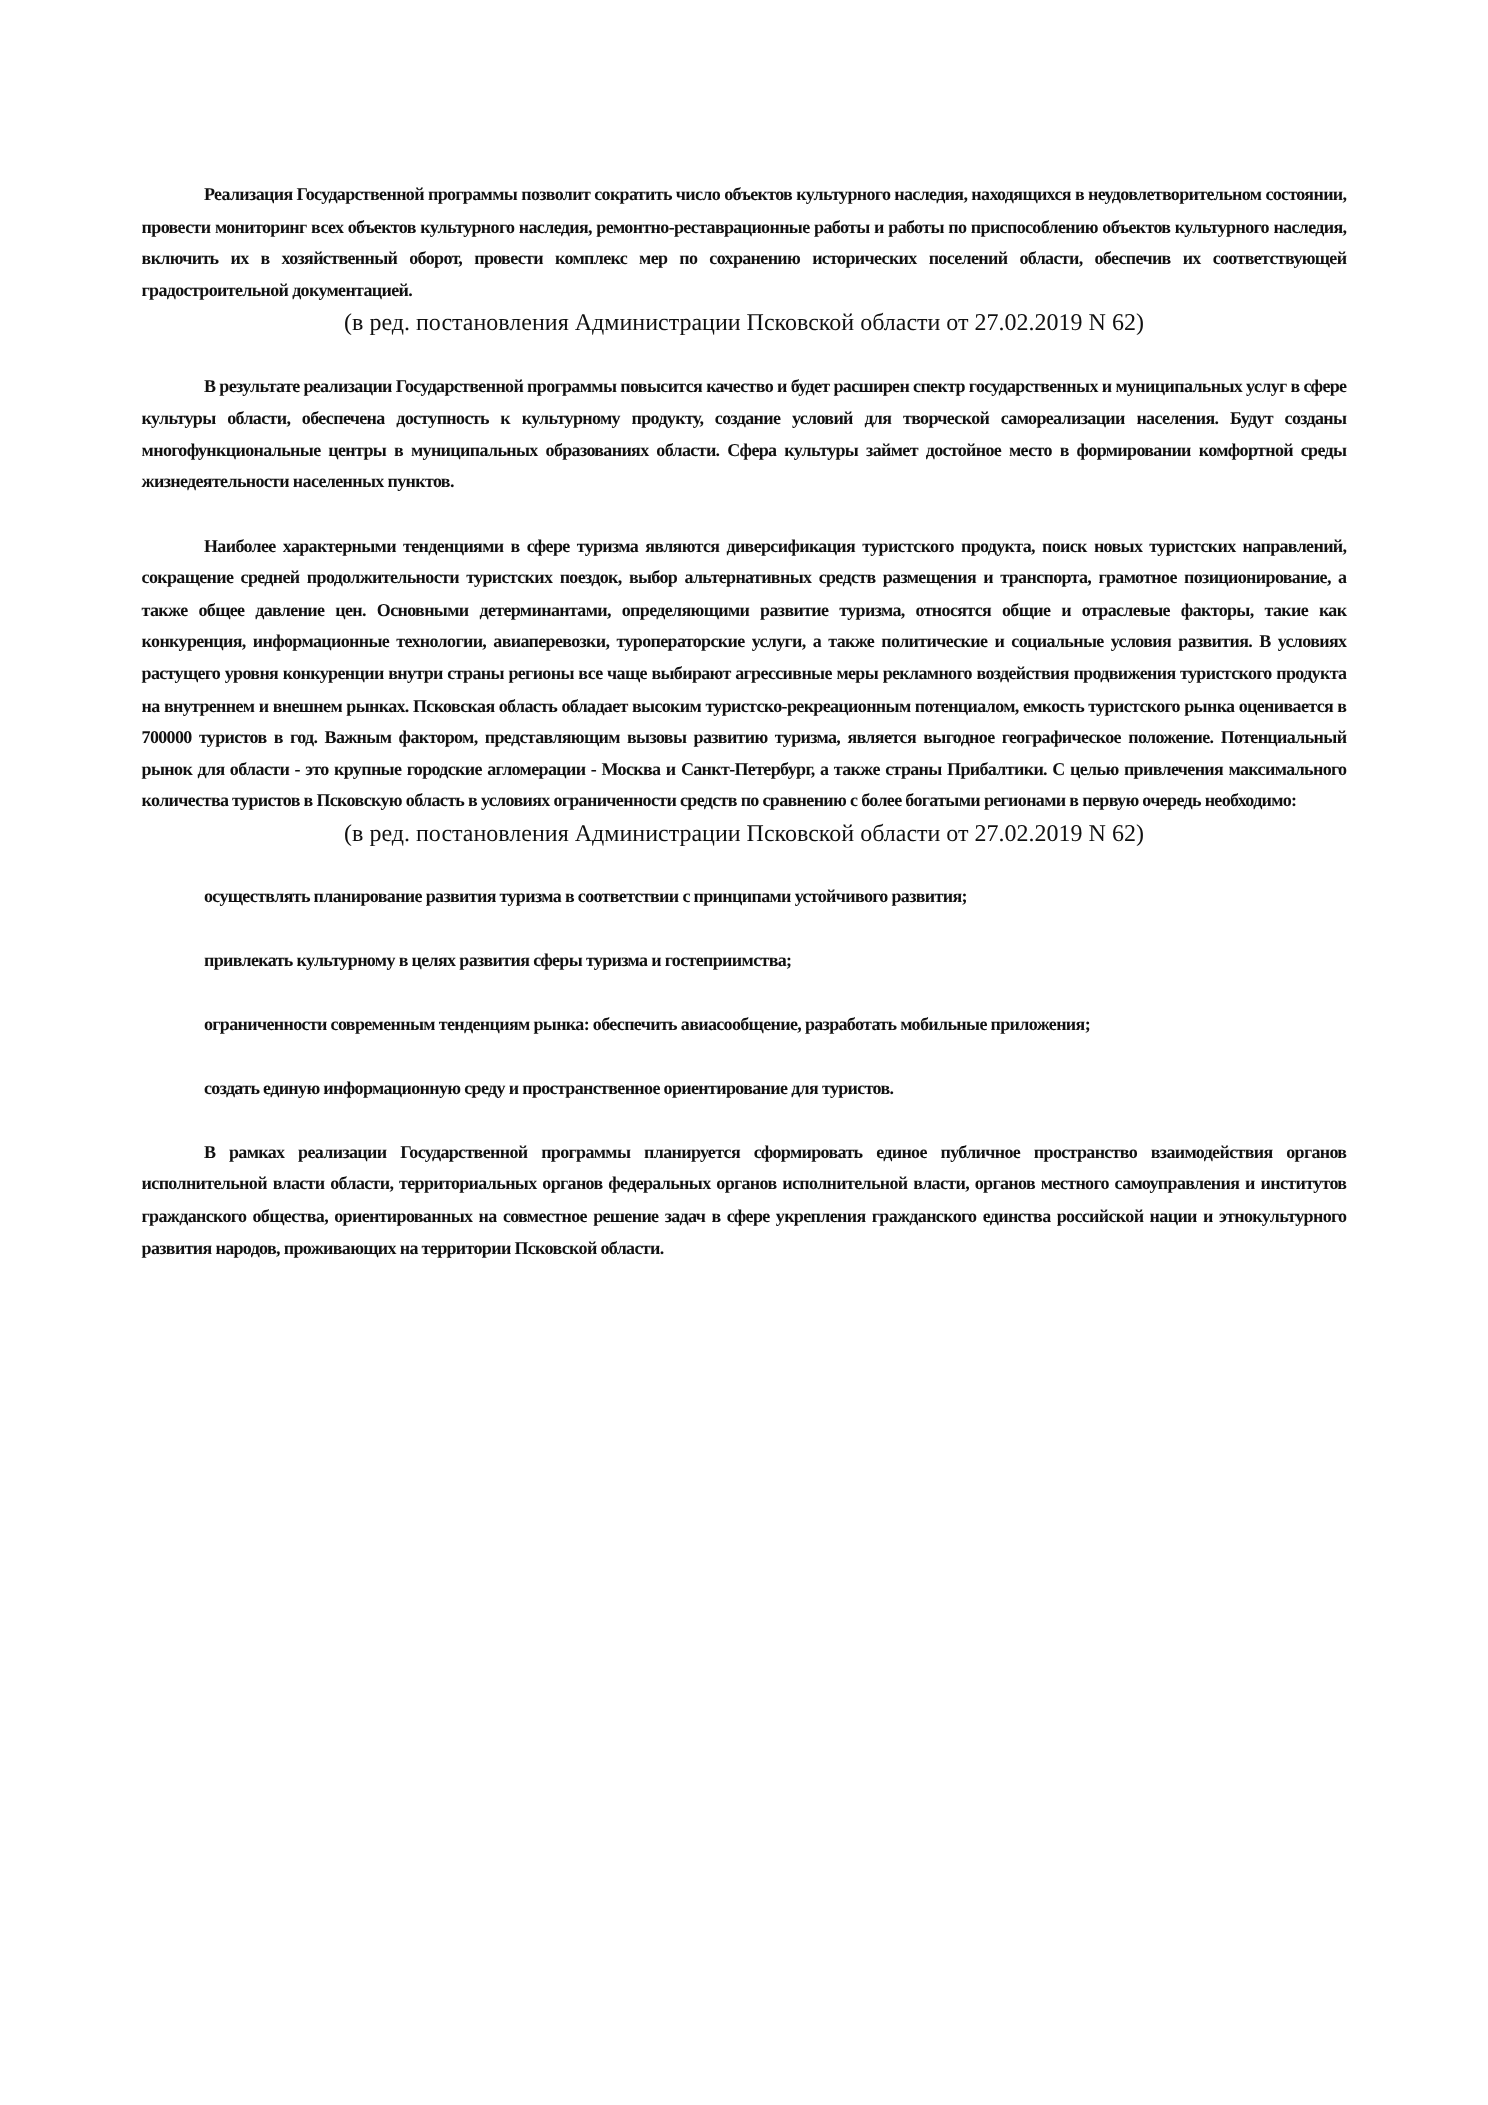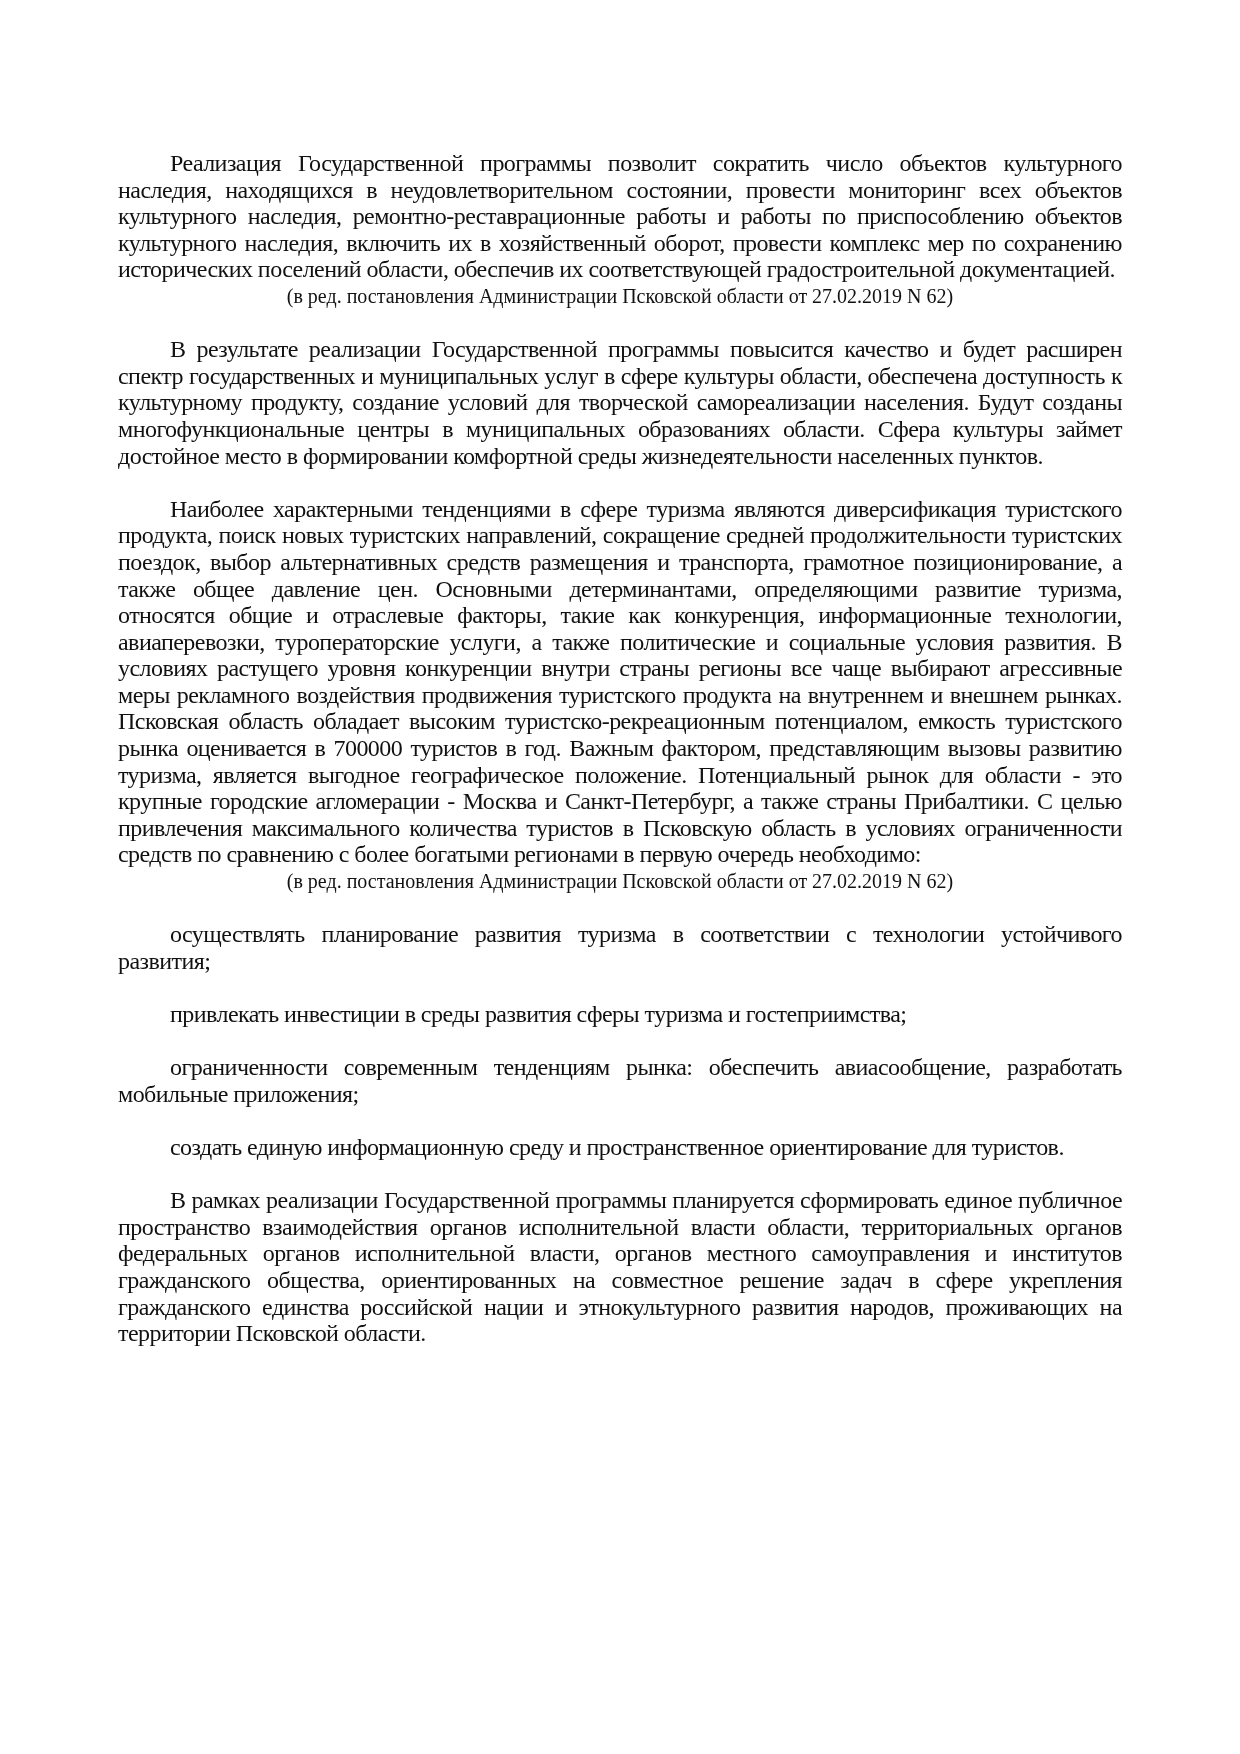--- a/index.html
+++ b/index.html
@@ -3,42 +3,42 @@
 <meta charset="utf-8">
 <style>
   html, body { margin: 0; padding: 0; background: #ffffff; }
   body { width: 1240px; height: 1754px; position: relative; overflow: hidden; }
   .page {
     position: absolute; left: 118px; top: 150px; width: 1004px;
     font-family: "Liberation Serif", "DejaVu Serif", serif;
     color: #111111;
   }
   .para {
-    font-size: 24px; line-height: 26.6px; text-align: justify;
+    font-size: 15px; line-height: 26.6px; text-align: justify;
     text-indent: 52px; margin: 0 0 26.6px 0;
-    letter-spacing: -0.55px; word-spacing: 0px;
+    letter-spacing: -0.55px; word-spacing: 0px; font-weight: bold;
   }
   .para.last-before-note { margin-bottom: 0; }
   .note {
     font-size: 20px; line-height: 26.6px; margin: 0 0 26.6px 0;
     text-indent: 0; text-align: center; letter-spacing: 0;
   }
   .item { margin-bottom: 26.6px; }
 </style>
 </head>
 <body>
 
 <div class="page">
   <p class="para last-before-note">Реализация Государственной программы позволит сократить число объектов культурного наследия, находящихся в неудовлетворительном состоянии, провести мониторинг всех объектов культурного наследия, ремонтно-реставрационные работы и работы по приспособлению объектов культурного наследия, включить их в хозяйственный оборот, провести комплекс мер по сохранению исторических поселений области, обеспечив их соответствующей градостроительной документацией.</p>
   <p class="note">(в ред. постановления Администрации Псковской области от 27.02.2019 N 62)</p>
 
   <p class="para">В результате реализации Государственной программы повысится качество и будет расширен спектр государственных и муниципальных услуг в сфере культуры области, обеспечена доступность к культурному продукту, создание условий для творческой самореализации населения. Будут созданы многофункциональные центры в муниципальных образованиях области. Сфера культуры займет достойное место в формировании комфортной среды жизнедеятельности населенных пунктов.</p>
 
   <p class="para last-before-note">Наиболее характерными тенденциями в сфере туризма являются диверсификация туристского продукта, поиск новых туристских направлений, сокращение средней продолжительности туристских поездок, выбор альтернативных средств размещения и транспорта, грамотное позиционирование, а также общее давление цен. Основными детерминантами, определяющими развитие туризма, относятся общие и отраслевые факторы, такие как конкуренция, информационные технологии, авиаперевозки, туроператорские услуги, а также политические и социальные условия развития. В условиях растущего уровня конкуренции внутри страны регионы все чаще выбирают агрессивные меры рекламного воздействия продвижения туристского продукта на внутреннем и внешнем рынках. Псковская область обладает высоким туристско-рекреационным потенциалом, емкость туристского рынка оценивается в 700000 туристов в год. Важным фактором, представляющим вызовы развитию туризма, является выгодное географическое положение. Потенциальный рынок для области - это крупные городские агломерации - Москва и Санкт-Петербург, а также страны Прибалтики. С целью привлечения максимального количества туристов в Псковскую область в условиях ограниченности средств по сравнению с более богатыми регионами в первую очередь необходимо:</p>
   <p class="note">(в ред. постановления Администрации Псковской области от 27.02.2019 N 62)</p>
 
-  <p class="para item">осуществлять планирование развития туризма в соответствии с технологии устойчивого развития;</p>
-  <p class="para item">привлекать инвестиции в среды развития сферы туризма и гостеприимства;</p>
+  <p class="para item">осуществлять планирование развития туризма в соответствии с принципами устойчивого развития;</p>
+  <p class="para item">привлекать культурному в целях развития сферы туризма и гостеприимства;</p>
   <p class="para item">ограниченности современным тенденциям рынка: обеспечить авиасообщение, разработать мобильные приложения;</p>
   <p class="para item">создать единую информационную среду и пространственное ориентирование для туристов.</p>
 
   <p class="para">В рамках реализации Государственной программы планируется сформировать единое публичное пространство взаимодействия органов исполнительной власти области, территориальных органов федеральных органов исполнительной власти, органов местного самоуправления и институтов гражданского общества, ориентированных на совместное решение задач в сфере укрепления гражданского единства российской нации и этнокультурного развития народов, проживающих на территории Псковской области.</p>
 </div>
 
 </body></html>

